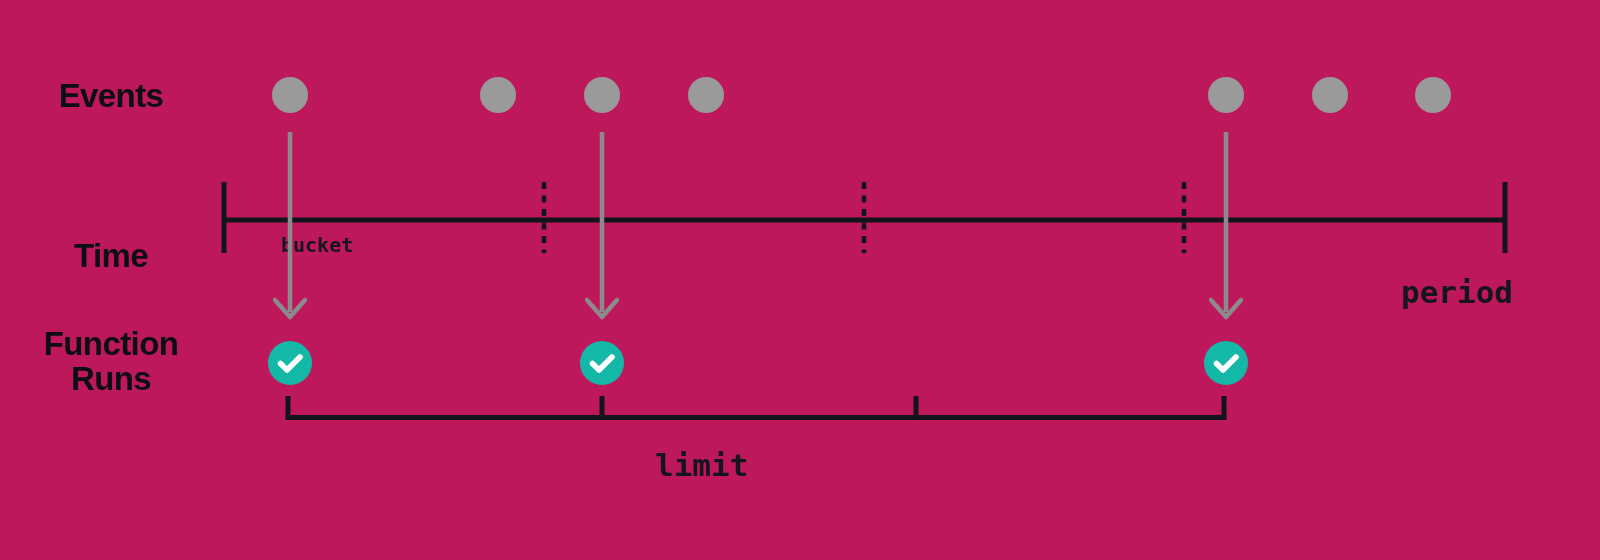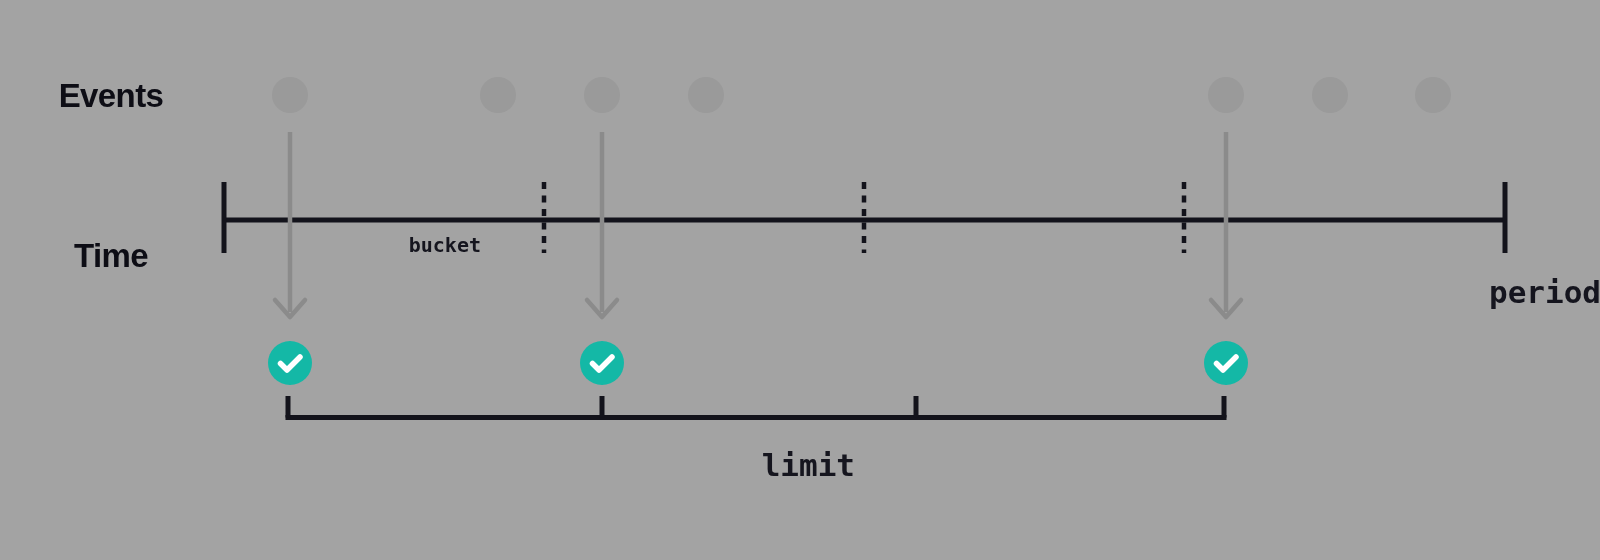--- a/index.html
+++ b/index.html
@@ -1,46 +1,48 @@
 <!DOCTYPE html>
 <html><head>
 <meta charset="utf-8">
 <style>
   html,body{margin:0;padding:0;background:#f8f8fc;}
   .canvas{
-    position:relative;width:1600px;height:560px;background:#a3a3a3;
+    position:relative;width:1600px;height:560px;background:#be185d;
     font-family:"Liberation Sans",sans-serif;overflow:hidden;
   }
   .row-label{
     position:absolute;left:0;width:222px;text-align:center;
     font-weight:700;font-size:33px;line-height:35px;
     color:#0d0d15;letter-spacing:-0.6px;
   }
   #events-label{top:78px;}
   #time-label{top:201px;margin-top:37px;}
   #fn-label{top:326px;}
   .mono{
     position:absolute;font-family:"DejaVu Sans Mono","Liberation Mono",monospace;
-    font-weight:700;color:#15151e;text-align:right;
+    font-weight:700;color:#15151e;text-align:left;
   }
   #bucket-label{left:281px;top:233px;width:200px;font-size:20px;line-height:24px;}
   #period-label{left:1401px;top:274px;width:200px;font-size:31px;line-height:36px;}
   #limit-label{left:655px;top:447px;width:200px;font-size:31px;line-height:36px;}
   #diagram-svg{position:absolute;left:0;top:0;}
 </style>
 </head>
 <body>
 
 <div class="canvas">
 
   <div class="row-label" id="events-label">Events</div>
 
   <div class="row-label" id="time-label">Time</div>
 
   <div class="row-label" id="fn-label">
+    <div>Function</div>
+    <div>Runs</div>
   </div>
 
   <div class="mono" id="bucket-label">bucket</div>
 
   <div class="mono" id="limit-label">limit</div>
 
   <div class="mono" id="period-label">period</div>
 
   <svg id="diagram-svg" width="1600" height="560" viewBox="0 0 1600 560">
       <line x1="224" y1="220" x2="1505" y2="220" stroke="#13131b" stroke-width="5"></line>

